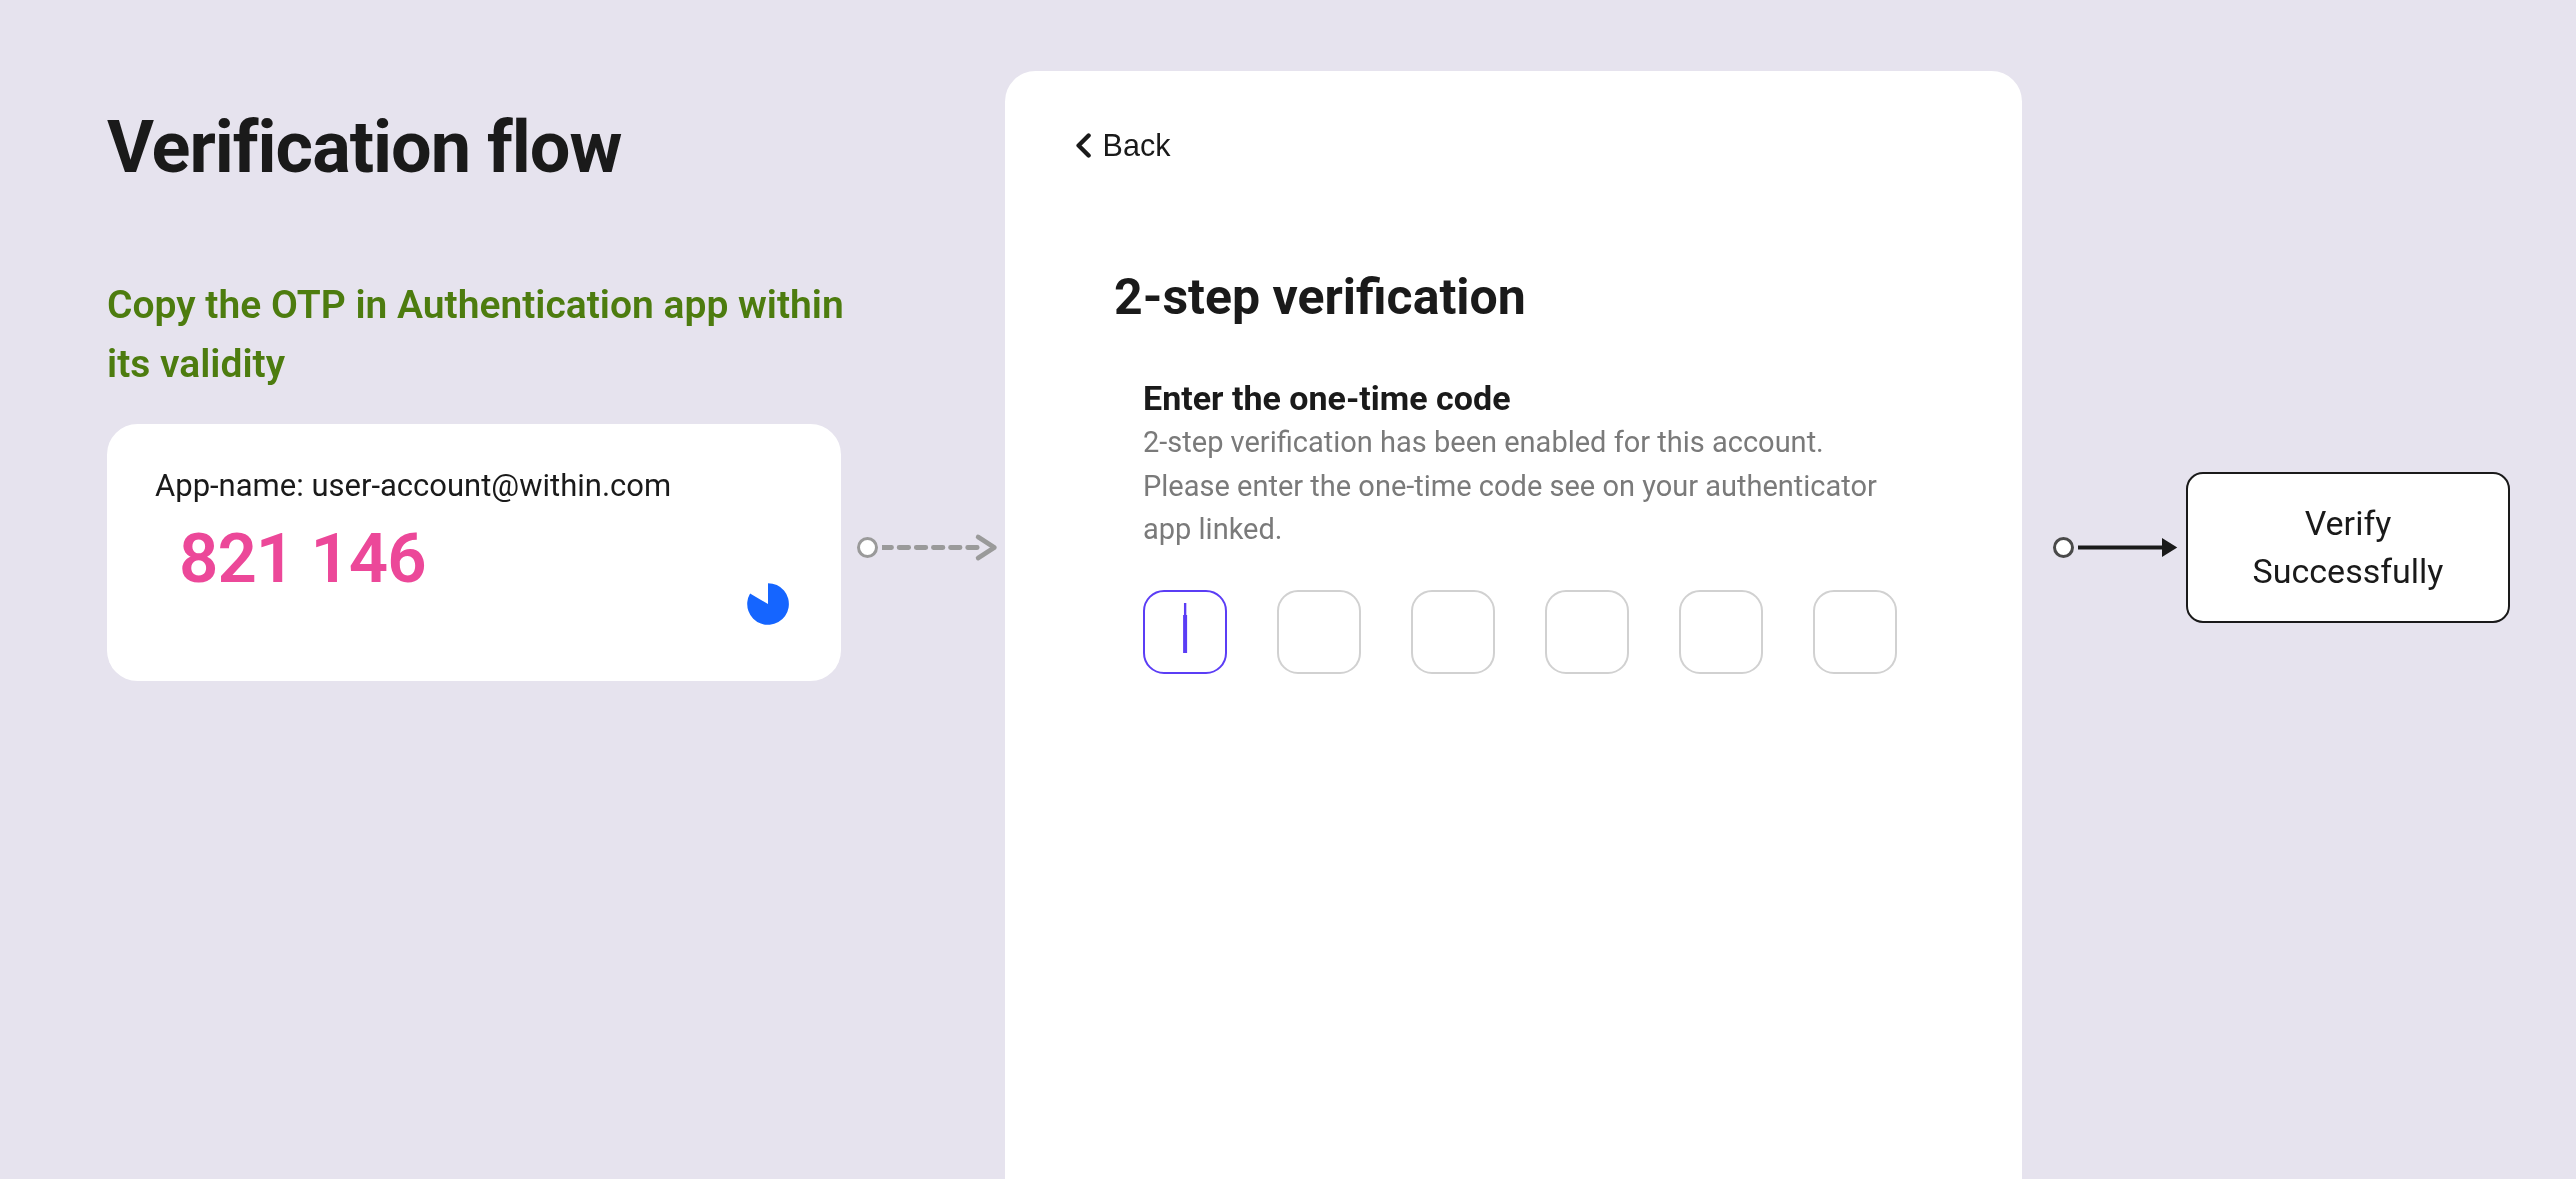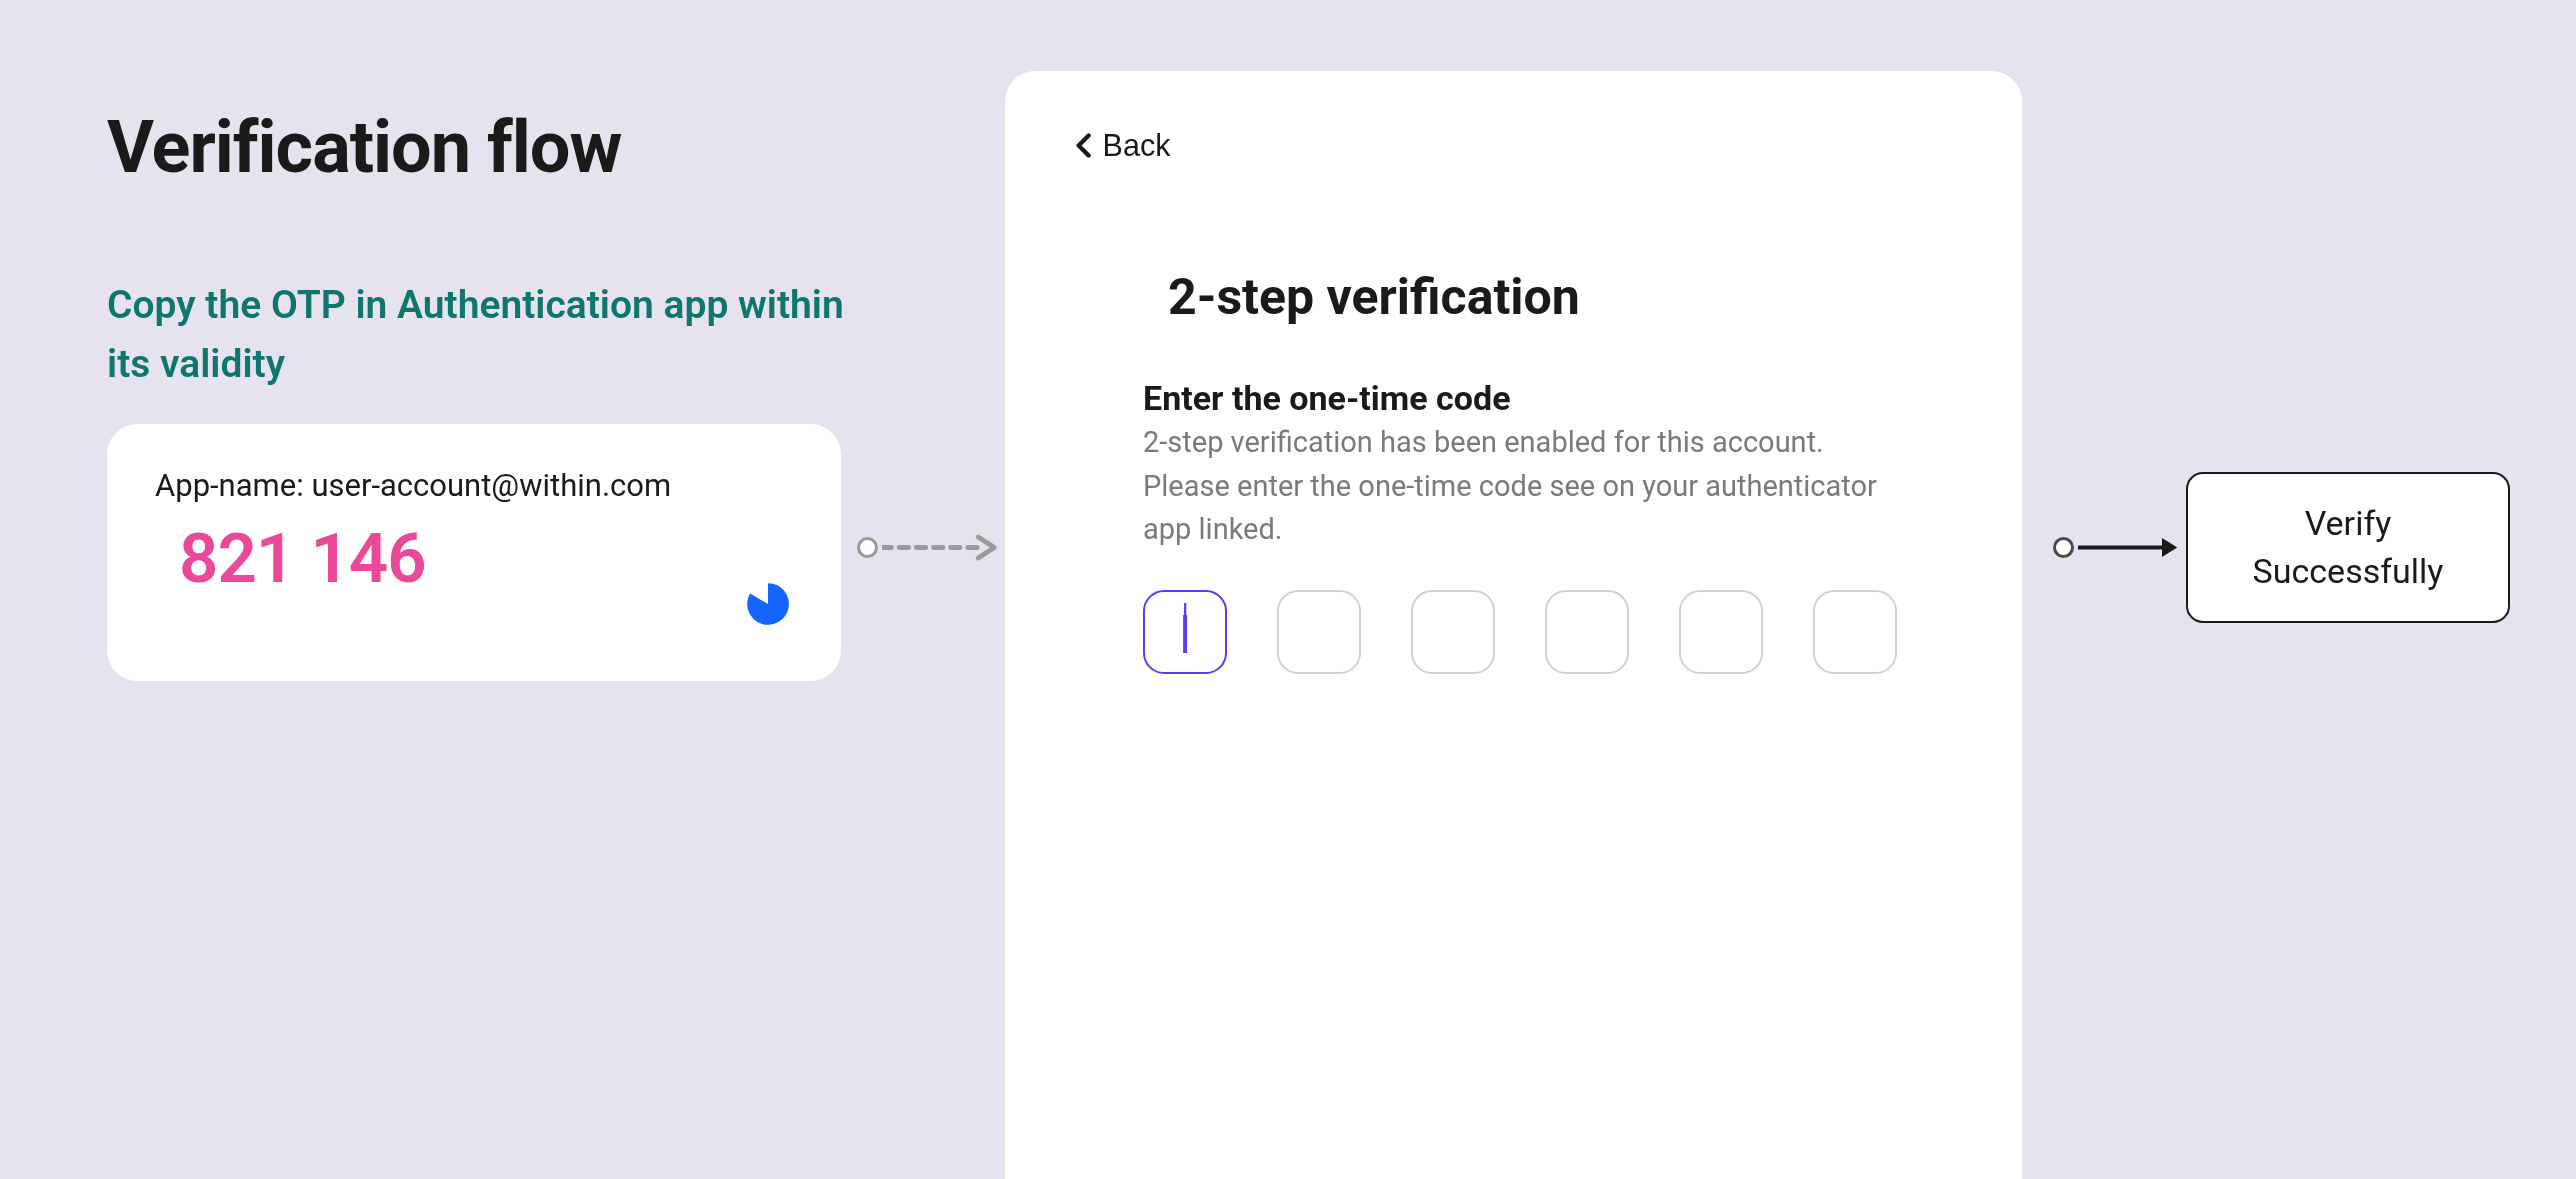--- a/index.html
+++ b/index.html
@@ -32,21 +32,21 @@
       color: #1a1a1a;
       letter-spacing: -1px;
     }
     
     .page-subtitle {
       position: absolute;
       left: 107px;
       top: 276px;
       font-size: 39px;
       font-weight: 600;
-      color: #0f766e;
+      color: #4d7c0f;
       line-height: 1.5;
       width: 762px;
     }
     
     .otp-card {
       position: absolute;
       left: 107px;
       top: 424px;
       width: 734px;
       height: 257px;
@@ -133,21 +133,21 @@
     .back-chevron {
       width: 15.2px;
       height: 25px;
     }
     
     .verification-heading {
       font-size: 50px;
       font-weight: 700;
       color: #1a1a1a;
       margin-top: 105px;
-      margin-left: 92px;
+      margin-left: 38px;
     }
     
     .verification-subheading {
       font-size: 34px;
       font-weight: 700;
       color: #1a1a1a;
       margin-top: 52px;
       margin-left: 67px;
     }
     

